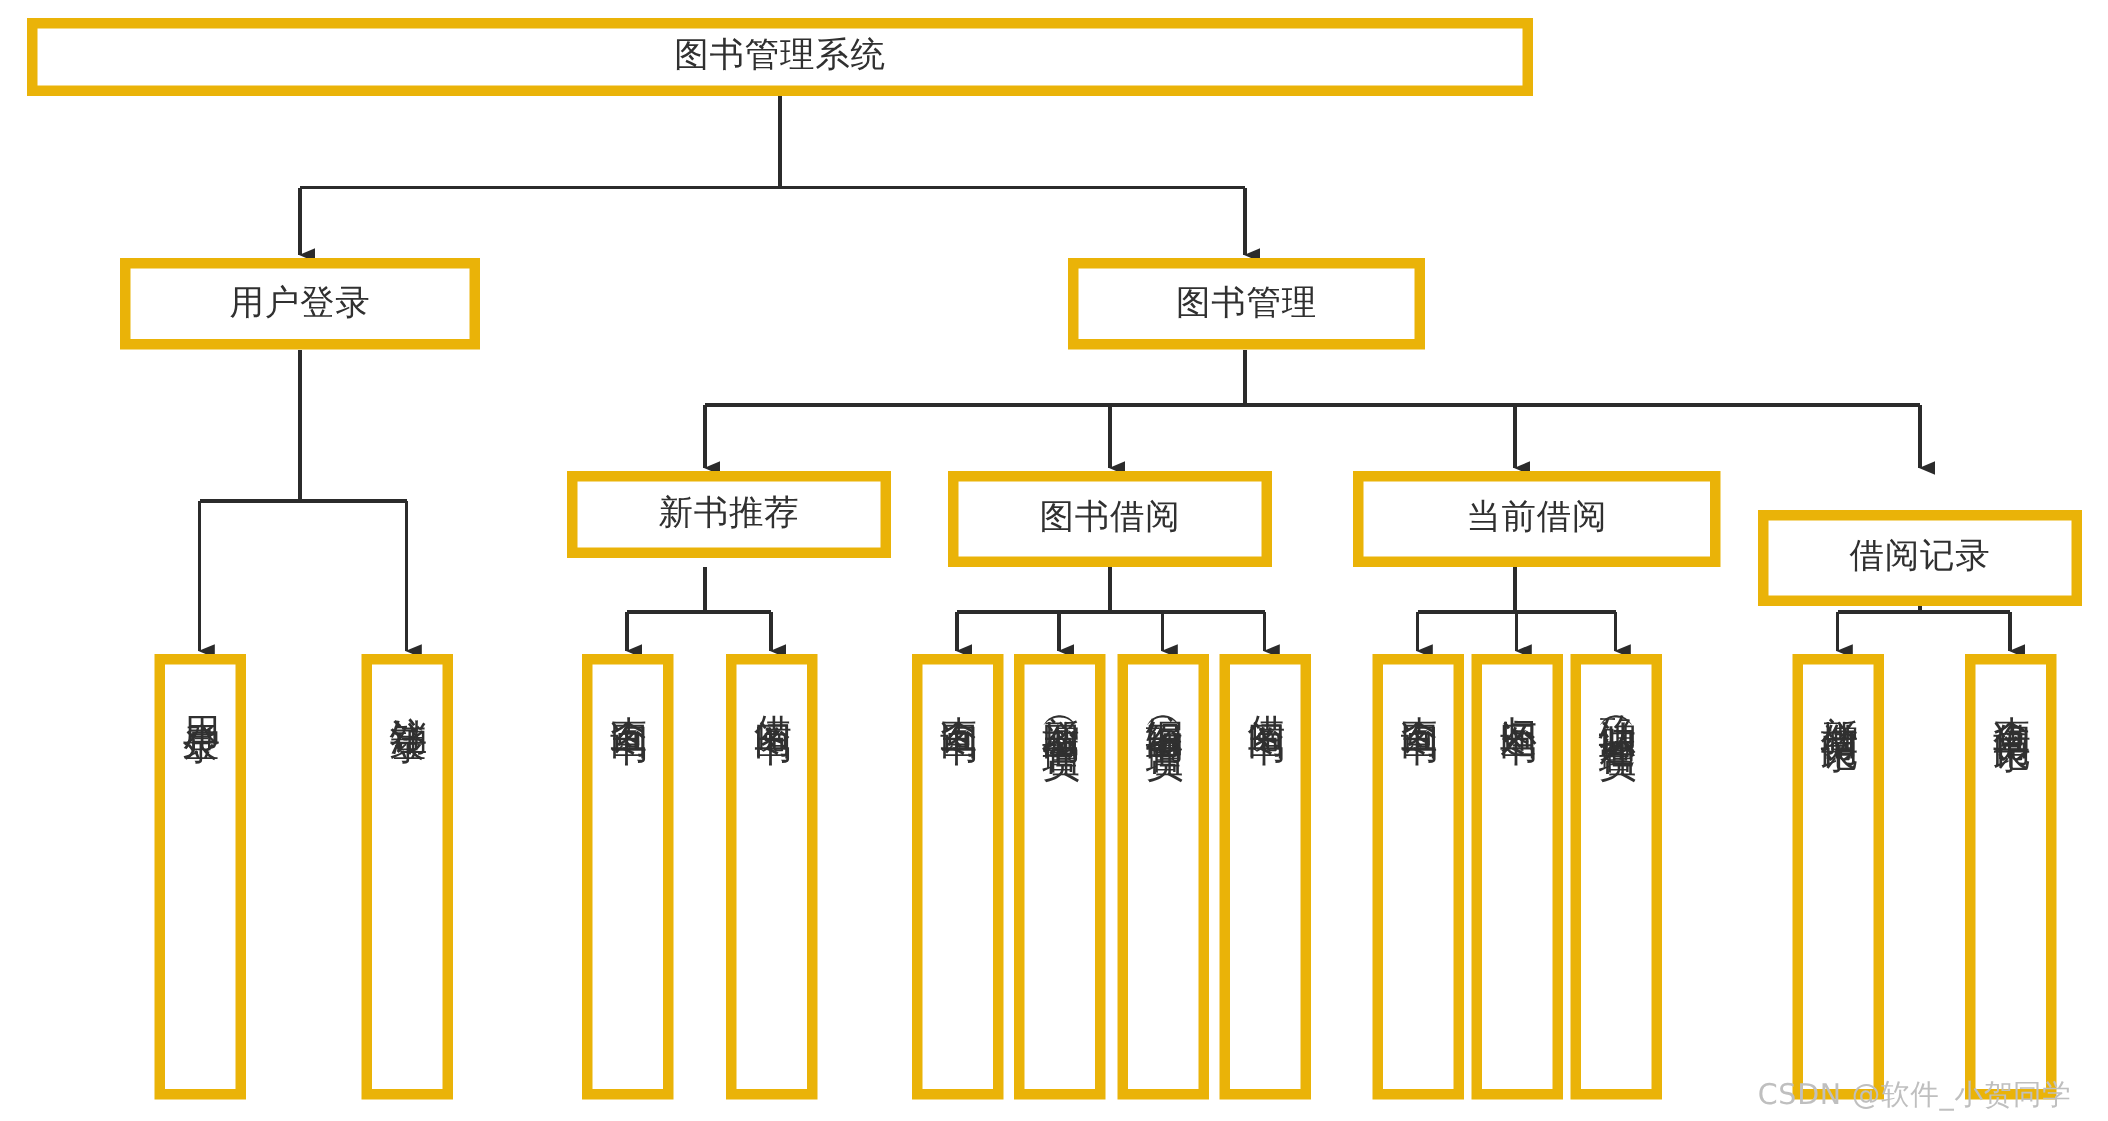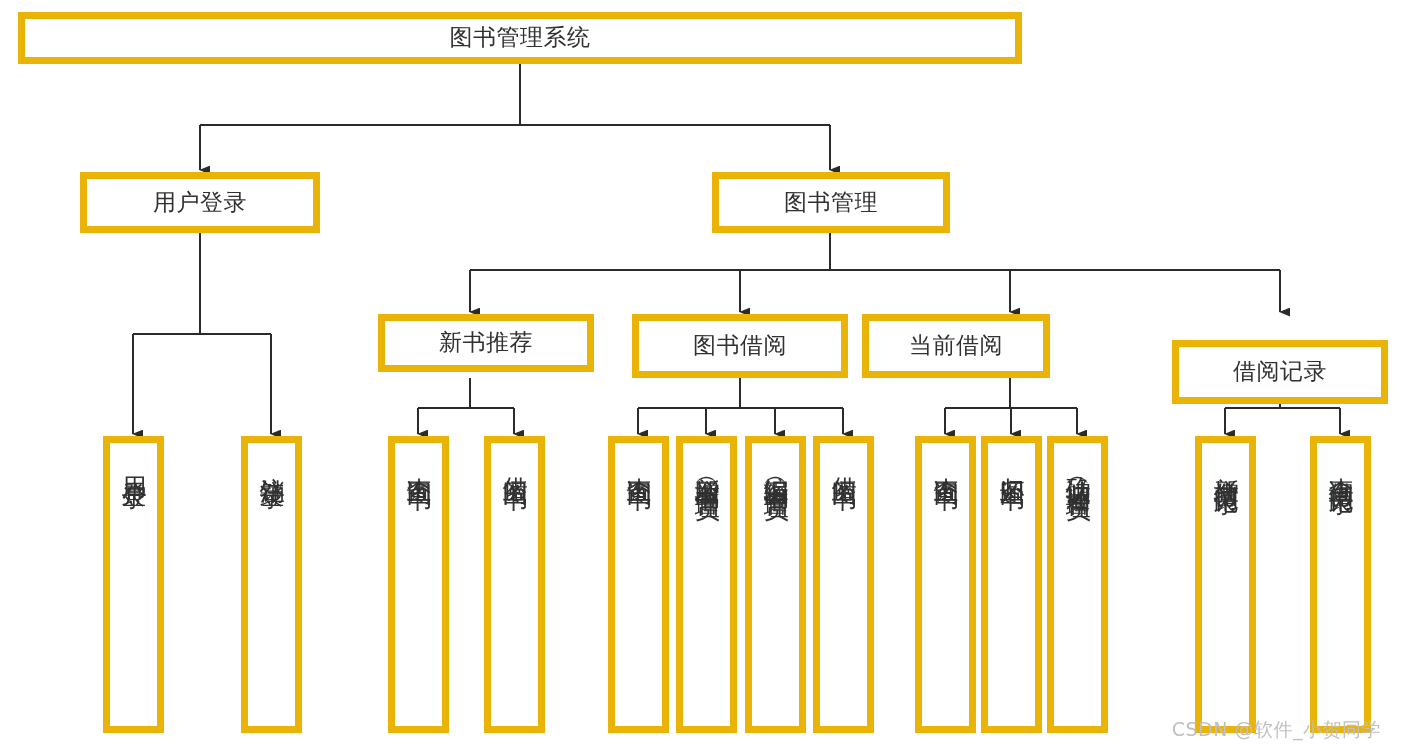--- a/index.html
+++ b/index.html
@@ -132,21 +132,21 @@
   <div class="node horizontal" style="left:712px; top:172px; width:238px; height:61px;">
     <span class="label">图书管理</span>
   </div>
 
   <div class="node horizontal" style="left:362px; top:314px; width:216px; height:58px;margin-left:16px;">
     <span class="label">新书推荐</span>
   </div>
   <div class="node horizontal" style="left:632px; top:314px; width:216px; height:64px;">
     <span class="label">图书借阅</span>
   </div>
-  <div class="node horizontal" style="left:862px; top:314px; width:188px; height:64px;">
+  <div class="node horizontal" style="left:902px; top:314px; width:245px; height:64px;">
     <span class="label">当前借阅</span>
   </div>
   <div class="node horizontal" style="left:1172px; top:314px; width:216px; height:64px;margin-top:26px;">
     <span class="label">借阅记录</span>
   </div>
 
   <div class="node vertical" style="left:103px; top:436px; width:61px; height:297px;">
     <span class="label">用户登录</span>
   </div>
   <div class="node vertical" style="left:241px; top:436px; width:61px; height:297px;">

